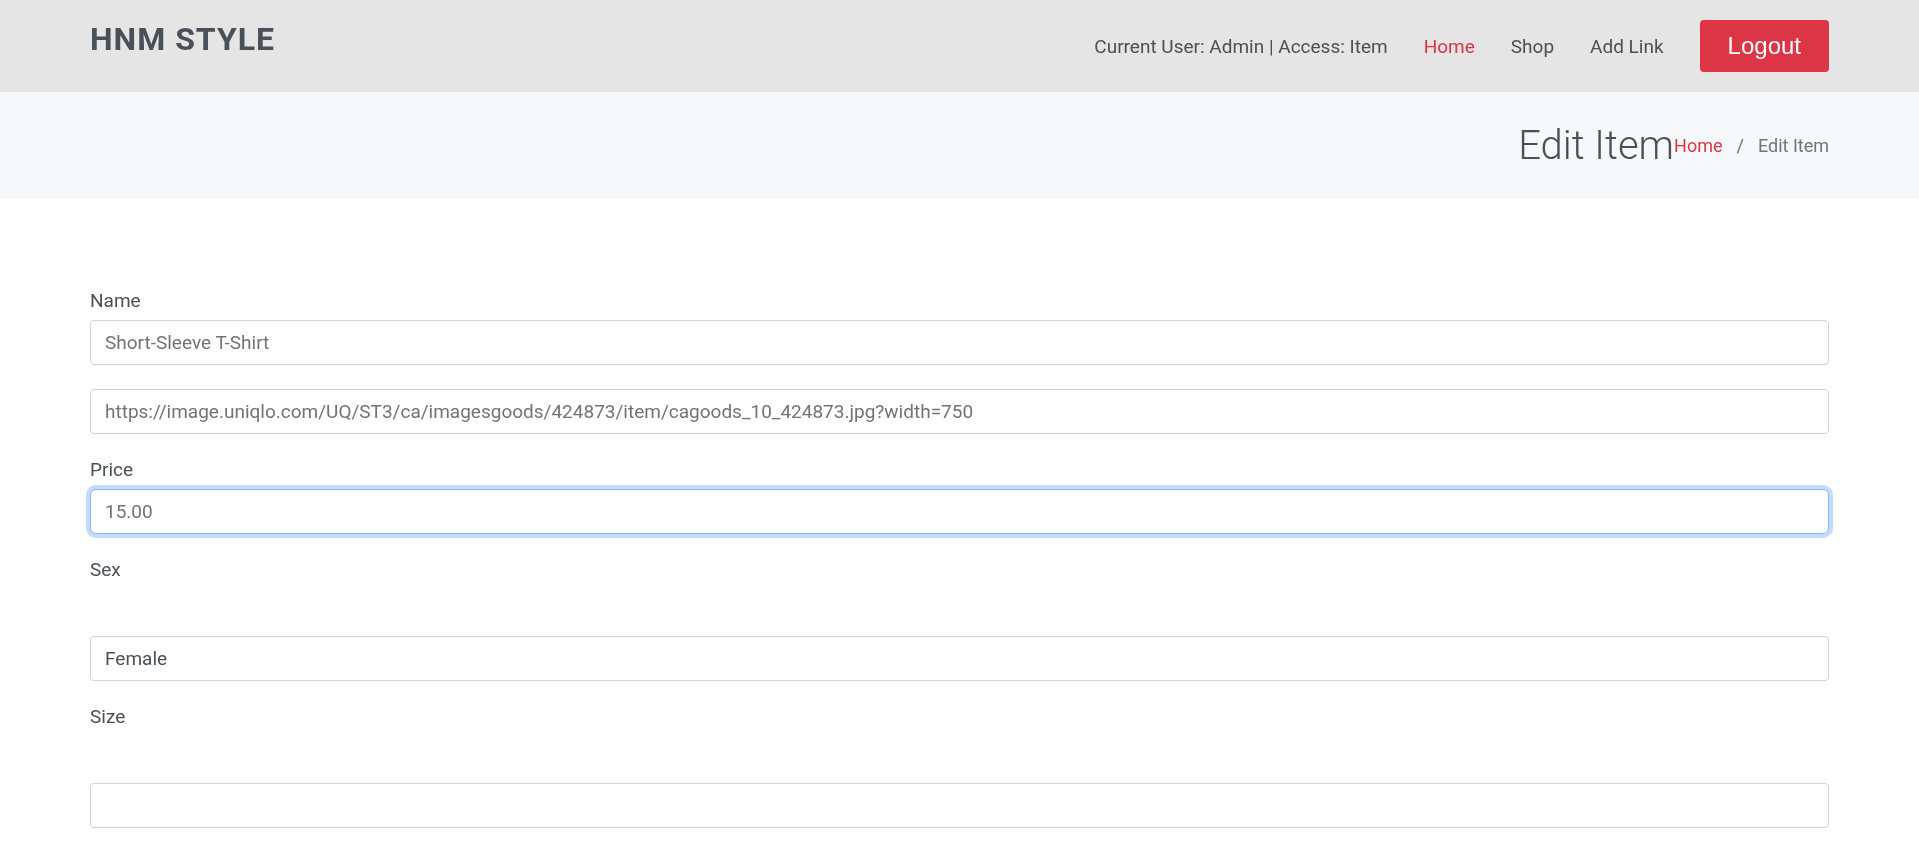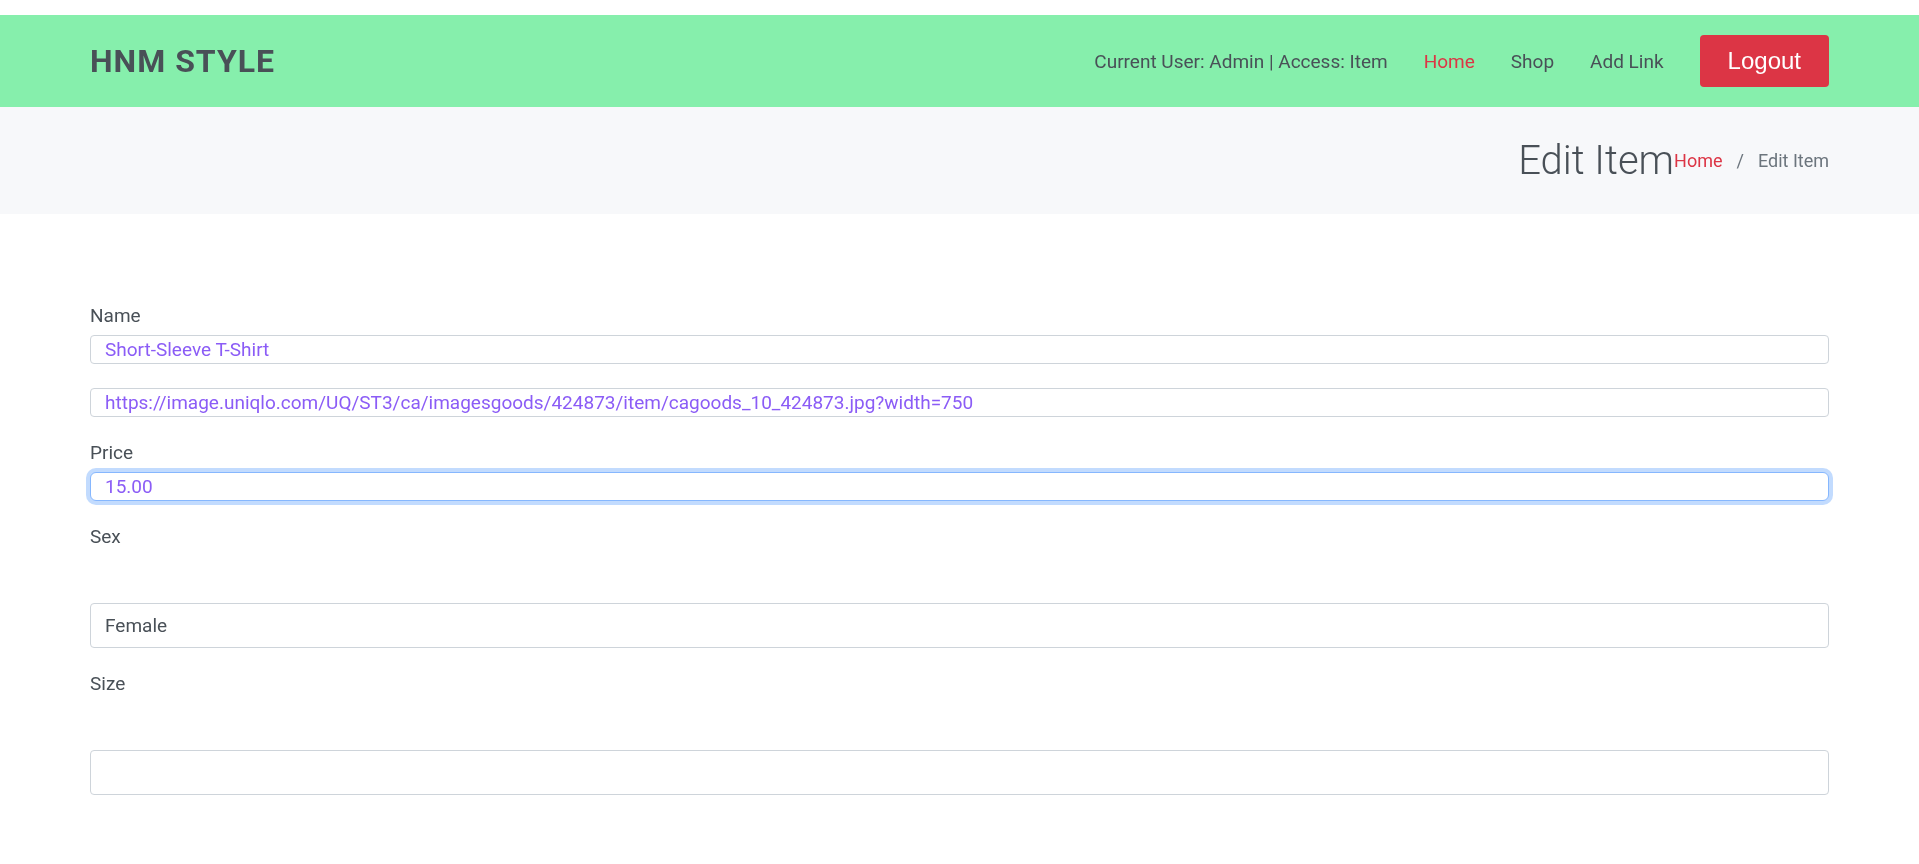--- a/index.html
+++ b/index.html
@@ -14,25 +14,24 @@
       overflow-x: hidden;
     }
     .viewport {
       width: 100%;
       height: 864px;
       position: relative;
       overflow-y: scroll;
     }
     .header {
       display: flex;
-      align-items: center;
+      align-items: flex-start;
       justify-content: space-between;
       padding: 20px 90px;
-      background: #86efac;
-      margin-top: 15px;
+      background: #e5e5e5;
     }
     .logo {
       font-size: 32px;
       font-weight: 700;
       color: #495057;
       letter-spacing: 1px;
     }
     .nav-right {
       display: flex;
       align-items: center;
@@ -95,23 +94,23 @@
       margin-bottom: 24px;
     }
     .form-label {
       display: block;
       font-size: 19px;
       color: #495057;
       margin-bottom: 8px;
     }
     .form-input {
       width: 100%;
-      padding: 2px 14px;
-      font-size: 19px;
-      color: #8b5cf6;
+      padding: 10px 14px;
+      font-size: 19px;
+      color: #737373;
       background: #fff;
       border: 1px solid #ced4da;
       border-radius: 4px;
       font-family: inherit;
     }
     .form-input.focused {
       border-color: #86b7fe;
       box-shadow: 0 0 0 4px rgba(13, 110, 253, 0.25);
       border-radius: 6px;
     }

